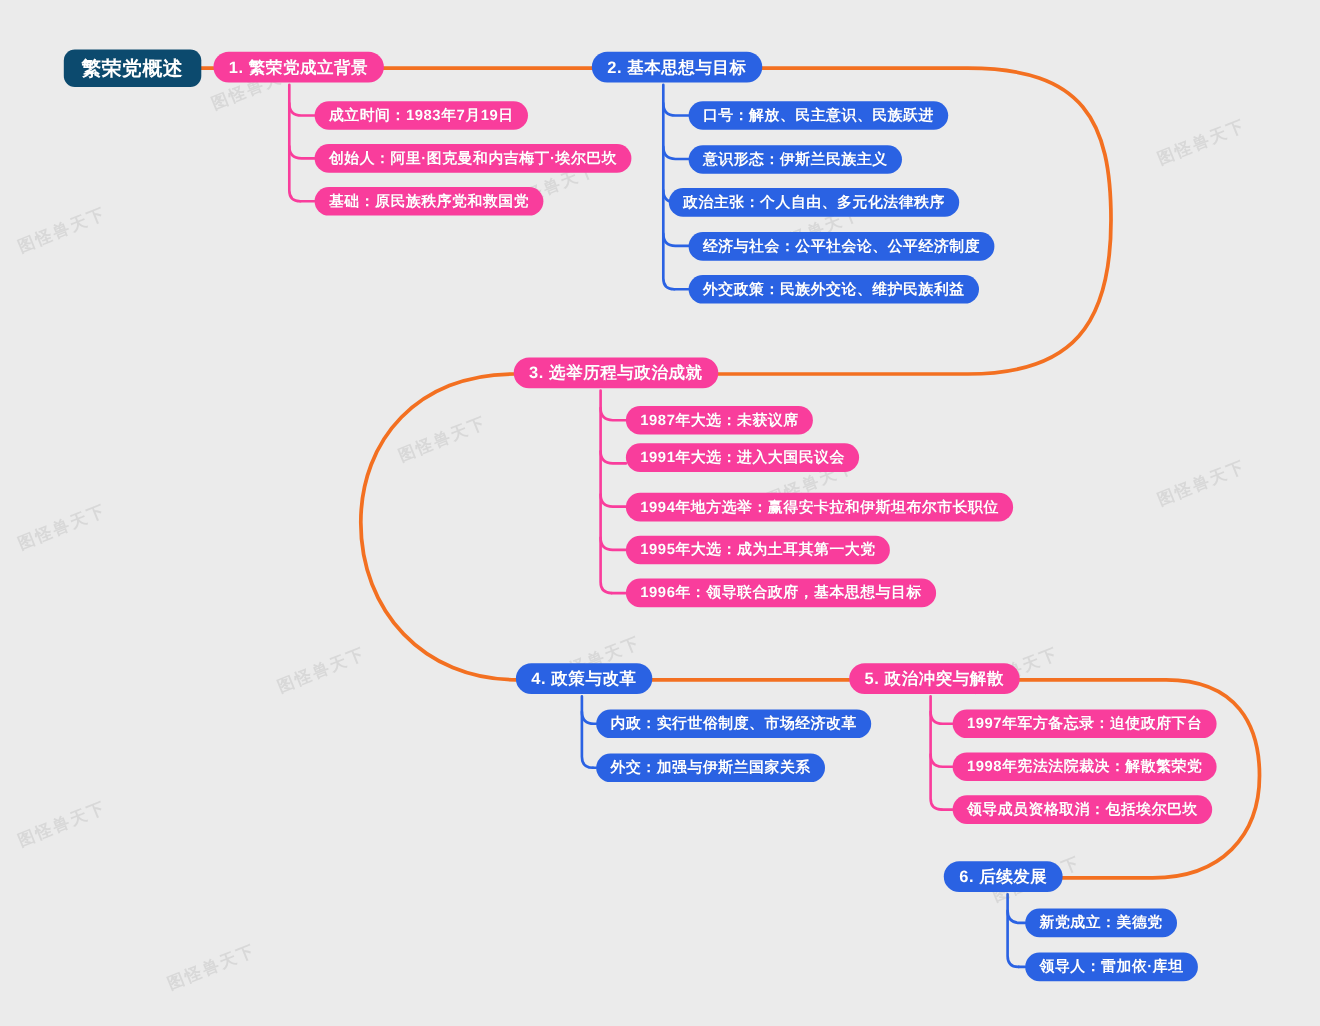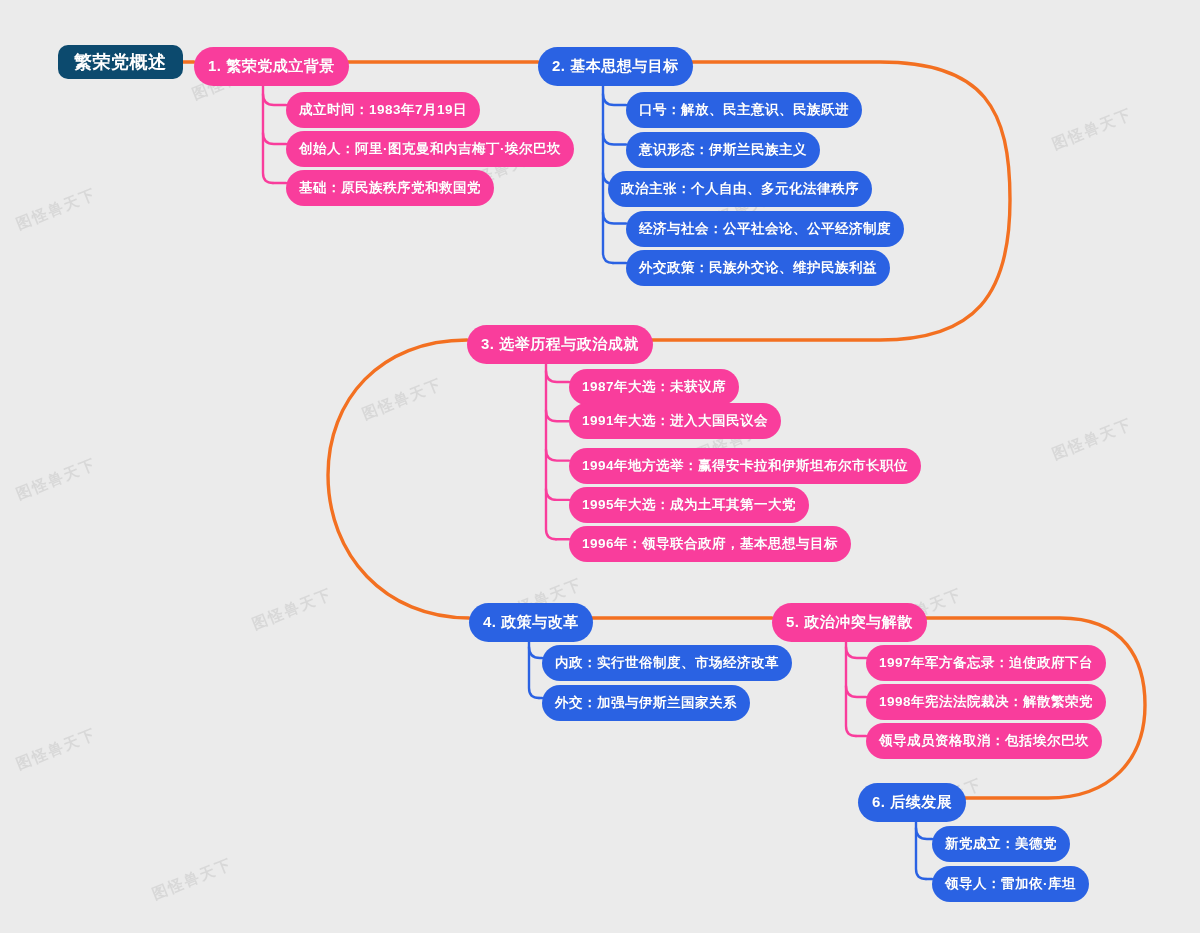--- a/index.html
+++ b/index.html
@@ -23,25 +23,25 @@
     text-shadow:0 0 1px rgba(0,0,0,.12);
   }
   .root{
     background:#0c4a6e;
     font-size:18px;font-weight:700;
     padding:0 16px;height:34px;
     border-radius:10px;
   }
   .branch{
     font-size:15px;font-weight:700;
-    padding:0 14px;height:39px;
+    padding:0 14px;height:28px;
   }
   .leaf{
     font-size:13.5px;font-weight:700;
-    padding:0 13px;height:36px;
+    padding:0 13px;height:26px;
   }
   .pink{background:#f93d9c;}
   .blue{background:#2a62e3;}
   .wm{
     position:absolute;
     color:rgba(120,120,120,.16);
     font-size:15px;font-weight:700;
     transform:rotate(-22deg);
     white-space:nowrap;
     letter-spacing:2px;

